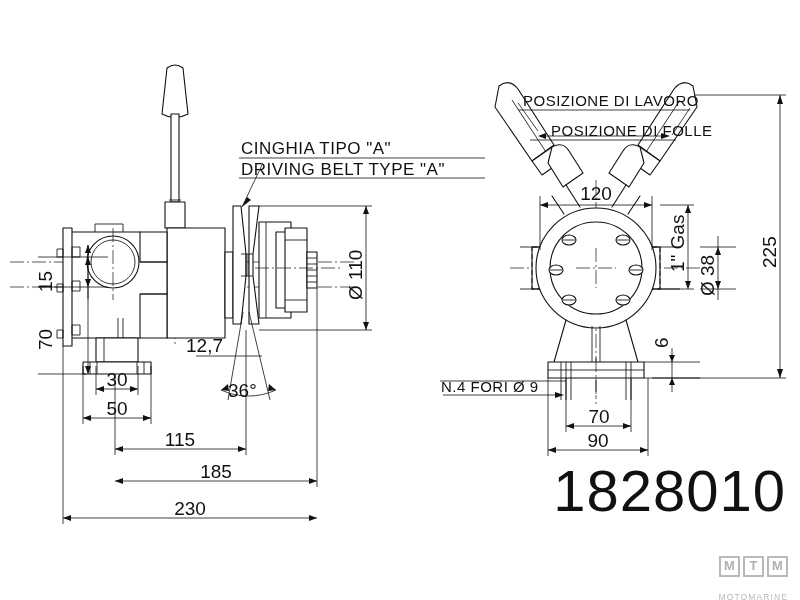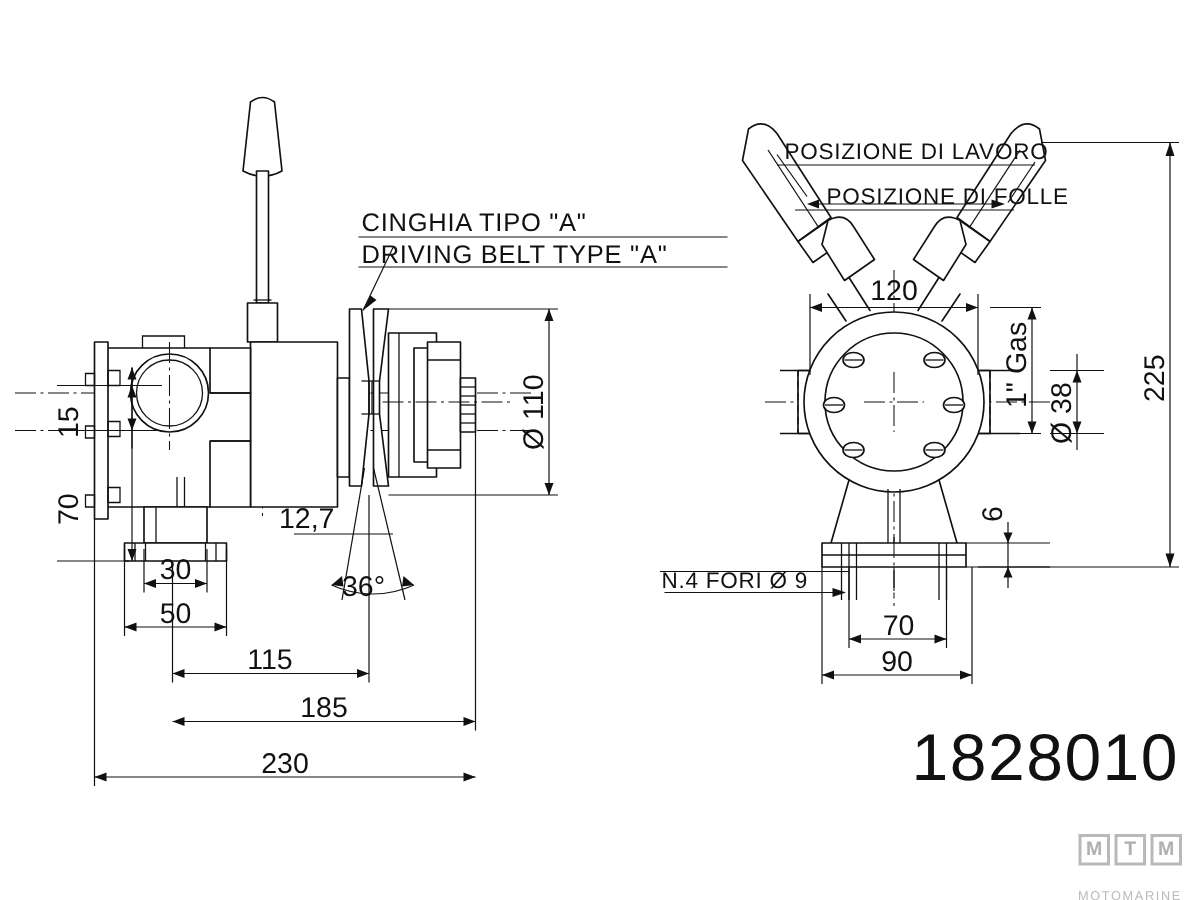--- a/index.html
+++ b/index.html
@@ -10,22 +10,22 @@
   .ln{stroke:#111;stroke-width:1.1;fill:none;stroke-linecap:round;stroke-linejoin:round;}
   .thin{stroke:#111;stroke-width:0.85;fill:none;}
   .dim{stroke:#111;stroke-width:0.8;fill:none;}
   .ctr{stroke:#111;stroke-width:0.7;fill:none;stroke-dasharray:14 3 2 3;}
   .hid{stroke:#111;stroke-width:0.8;fill:none;stroke-dasharray:5 3;}
   .wh{fill:#ffffff;}
   .txt{font-family:"Liberation Sans","DejaVu Sans",sans-serif;fill:#111;}
   .t-dim{font-size:19px;}
   .t-note{font-size:17px;letter-spacing:.5px;}
   .t-note2{font-size:15px;letter-spacing:.5px;}
-  #partno{position:absolute;right:14px;top:484px;
-          font-size:44px;letter-spacing:1px;color:#111;line-height:1;}
+  #partno{position:absolute;right:14px;top:462px;
+          font-size:58px;letter-spacing:1px;color:#111;line-height:1;}
   #logo{position:absolute;right:12px;top:556px;text-align:right;}
   #logo .boxes{display:flex;gap:3px;justify-content:flex-end;}
   #logo .bx{width:17px;height:17px;border:2px solid #b9b9b9;color:#b0b0b0;
             font-size:13px;line-height:15px;text-align:center;font-weight:bold;}
   #logo .sub{color:#b9b9b9;font-size:8.5px;letter-spacing:1.1px;margin-top:15px;}
 </style>
 </head>
 <body>
 
 <div id="sheet">

